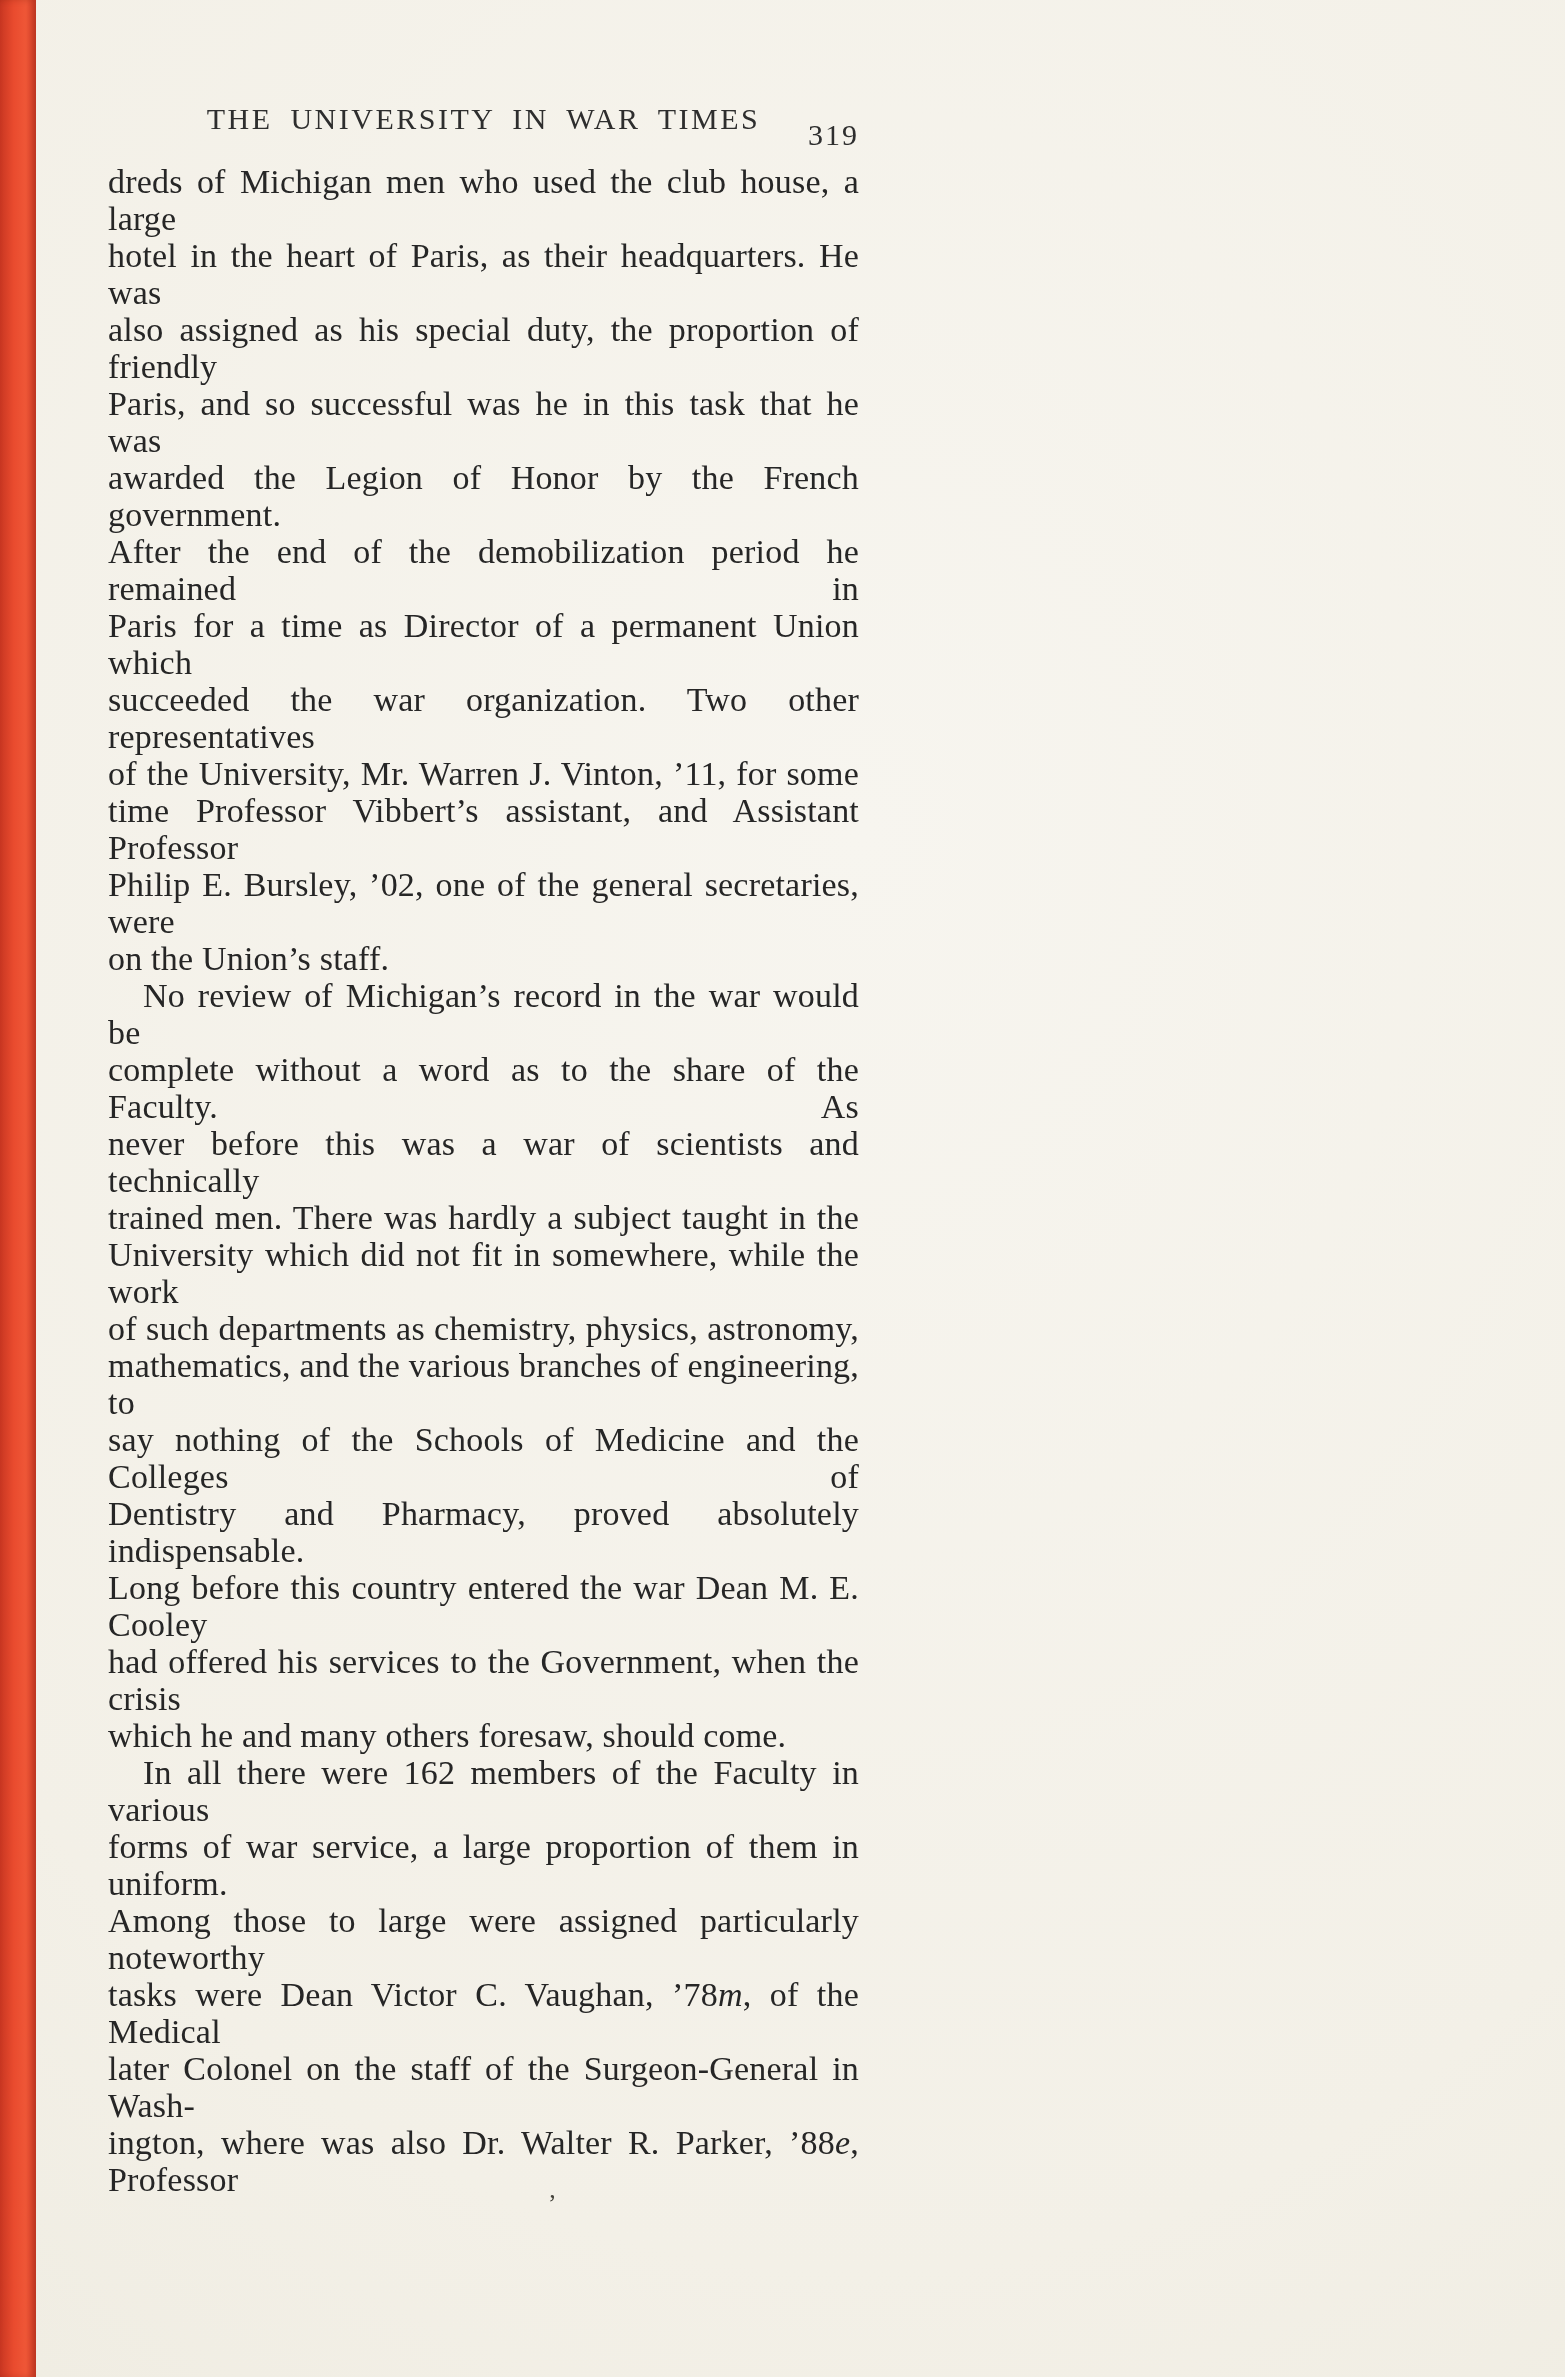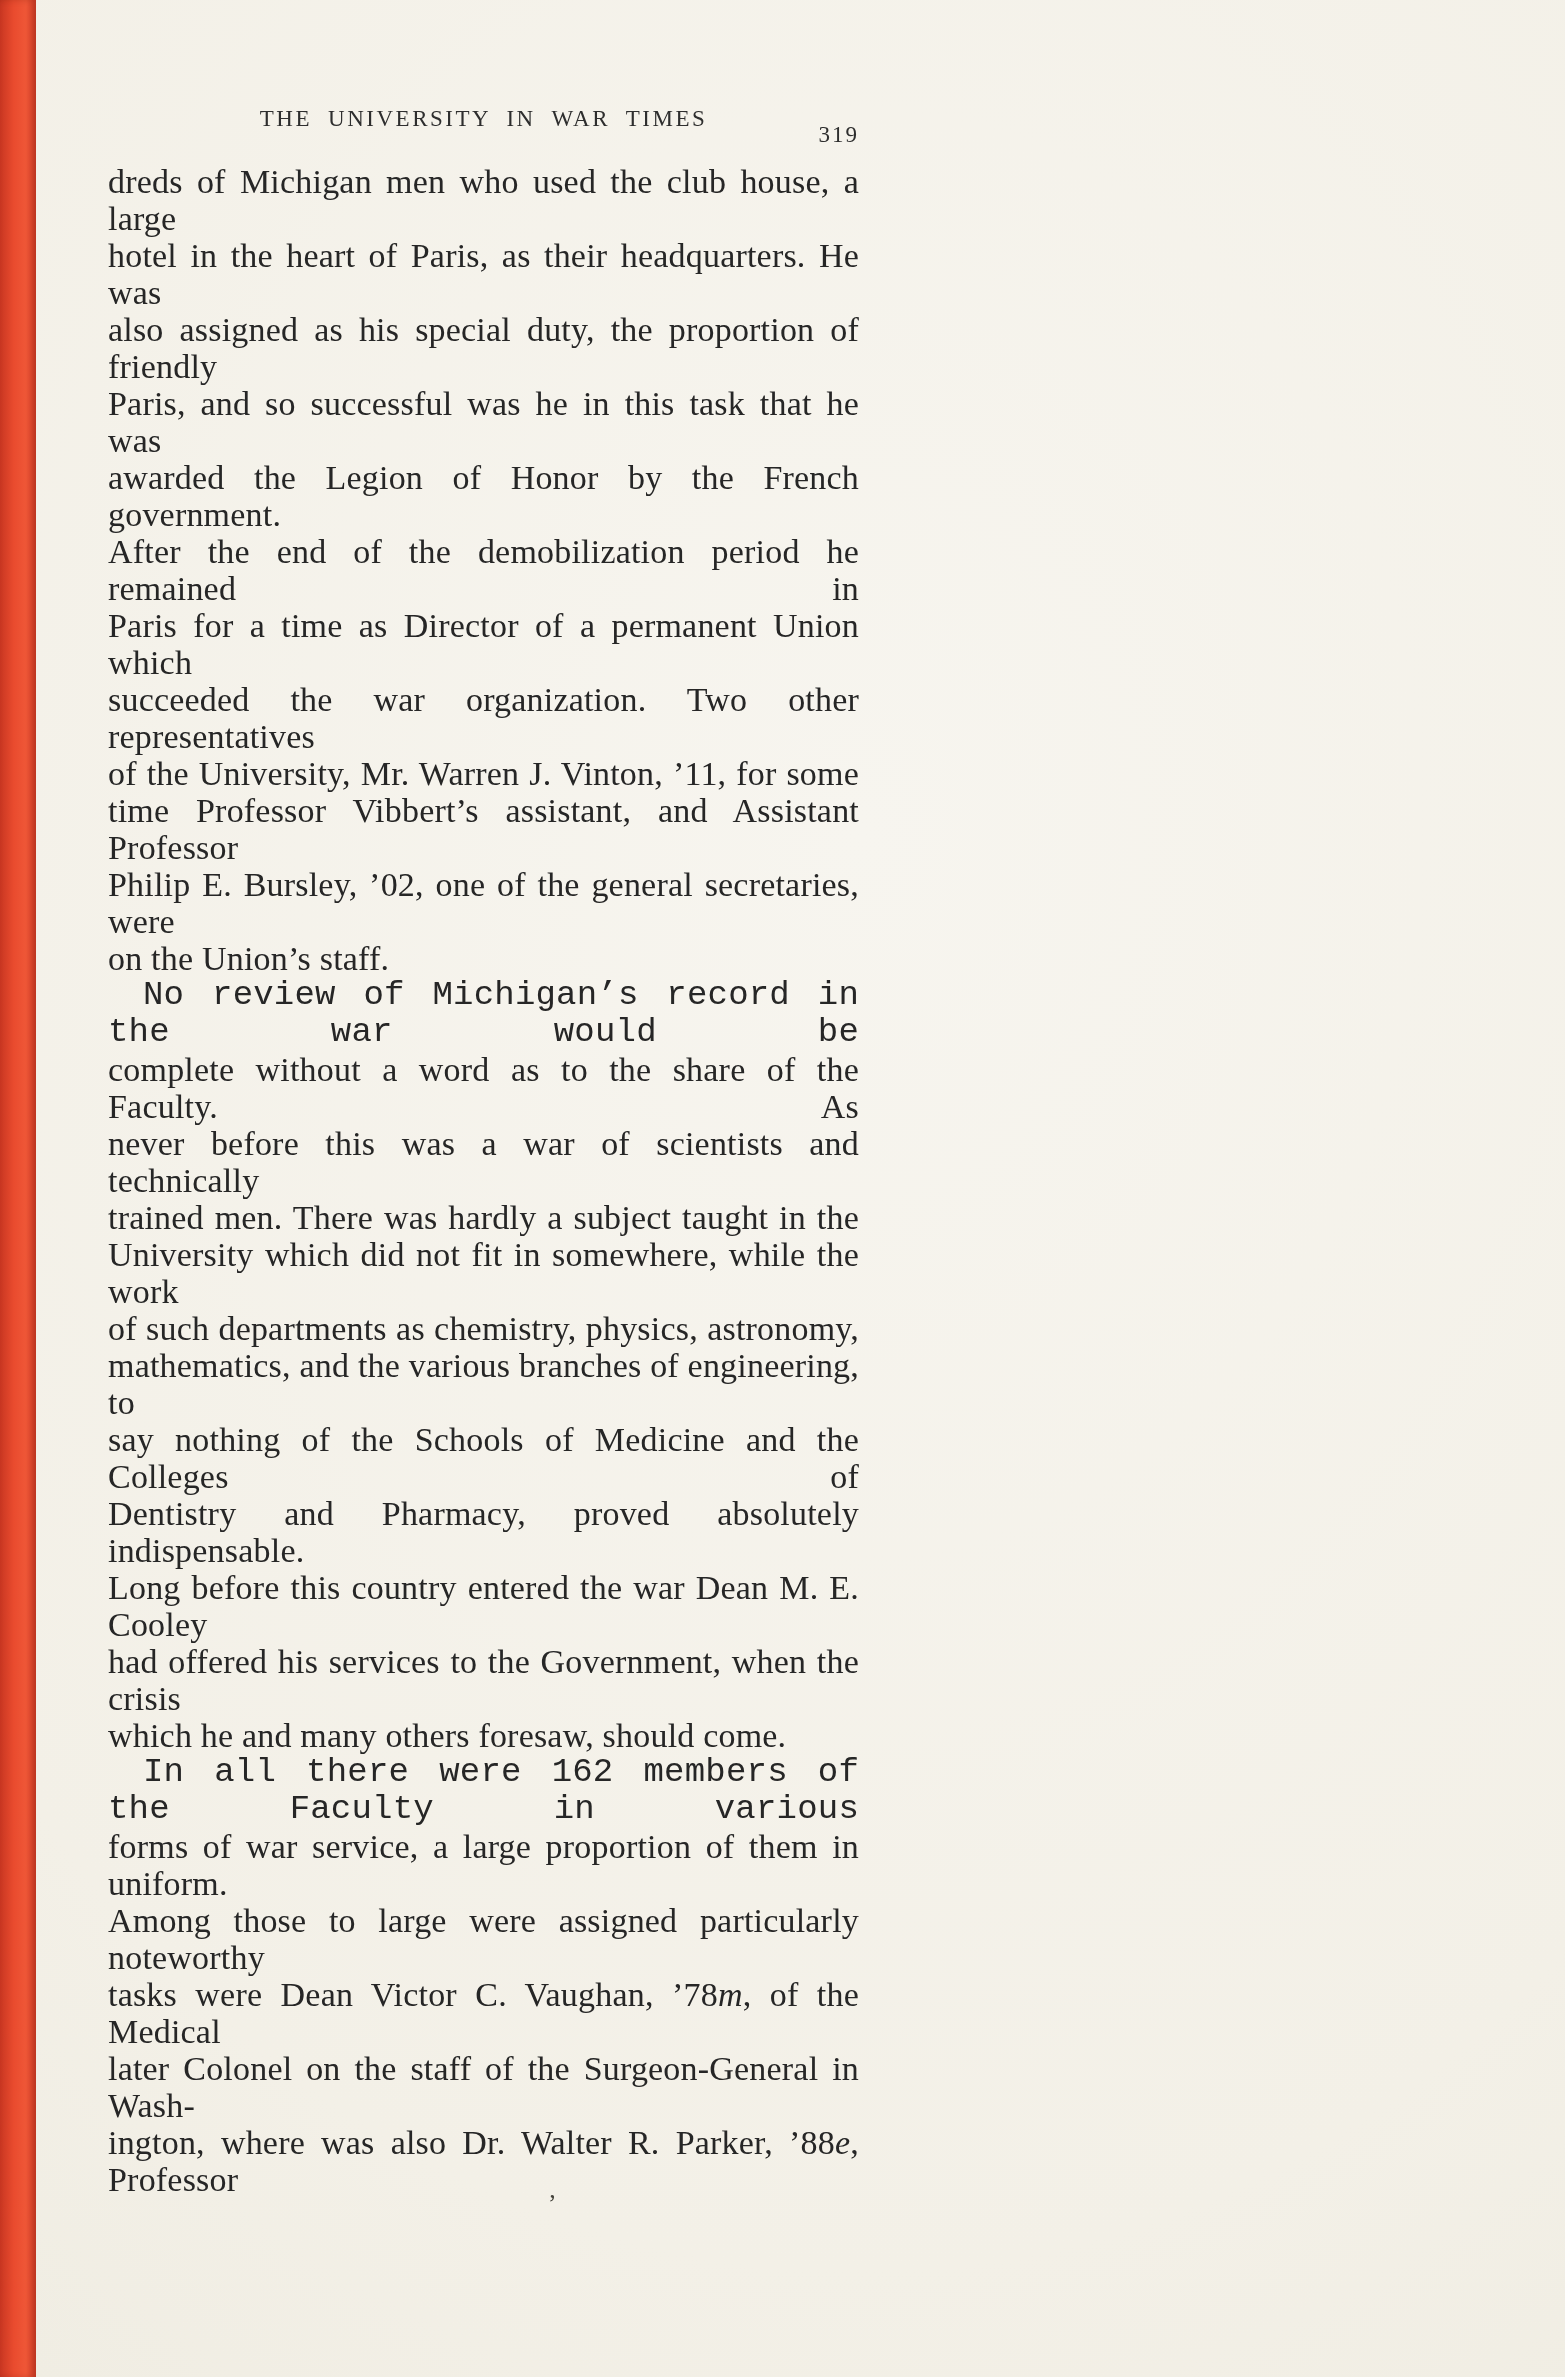--- a/index.html
+++ b/index.html
@@ -28,21 +28,21 @@
     position: absolute;
     left: 108px;
     top: 102px;
     width: 751px;
   }
   .running-head {
     position: relative;
     height: 33px;
     line-height: 33px;
     text-align: center;
-    font-size: 23px;
+    font-size: 30px;
     letter-spacing: 2.5px;
     word-spacing: 7.9px;
     color: #2e2e2e;
   }
   .running-head .folio {
     position: absolute;
     right: 0;
     top: 16px;
     letter-spacing: 2px;
     word-spacing: normal;
@@ -57,21 +57,20 @@
   .line {
     text-align: justify;
     text-align-last: justify;
     min-height: 37px;
   }
   .line.endline {
     text-align-last: left;
   }
   .line.indent {
     text-indent: 35px;
-    font-family: Liberation Mono, monospace;
   }
   .it {
     font-style: italic;
   }
   
   .foot-mark {
     position: absolute;
     left: 548px;
     top: 2189px;
     font-size: 25.6px;

